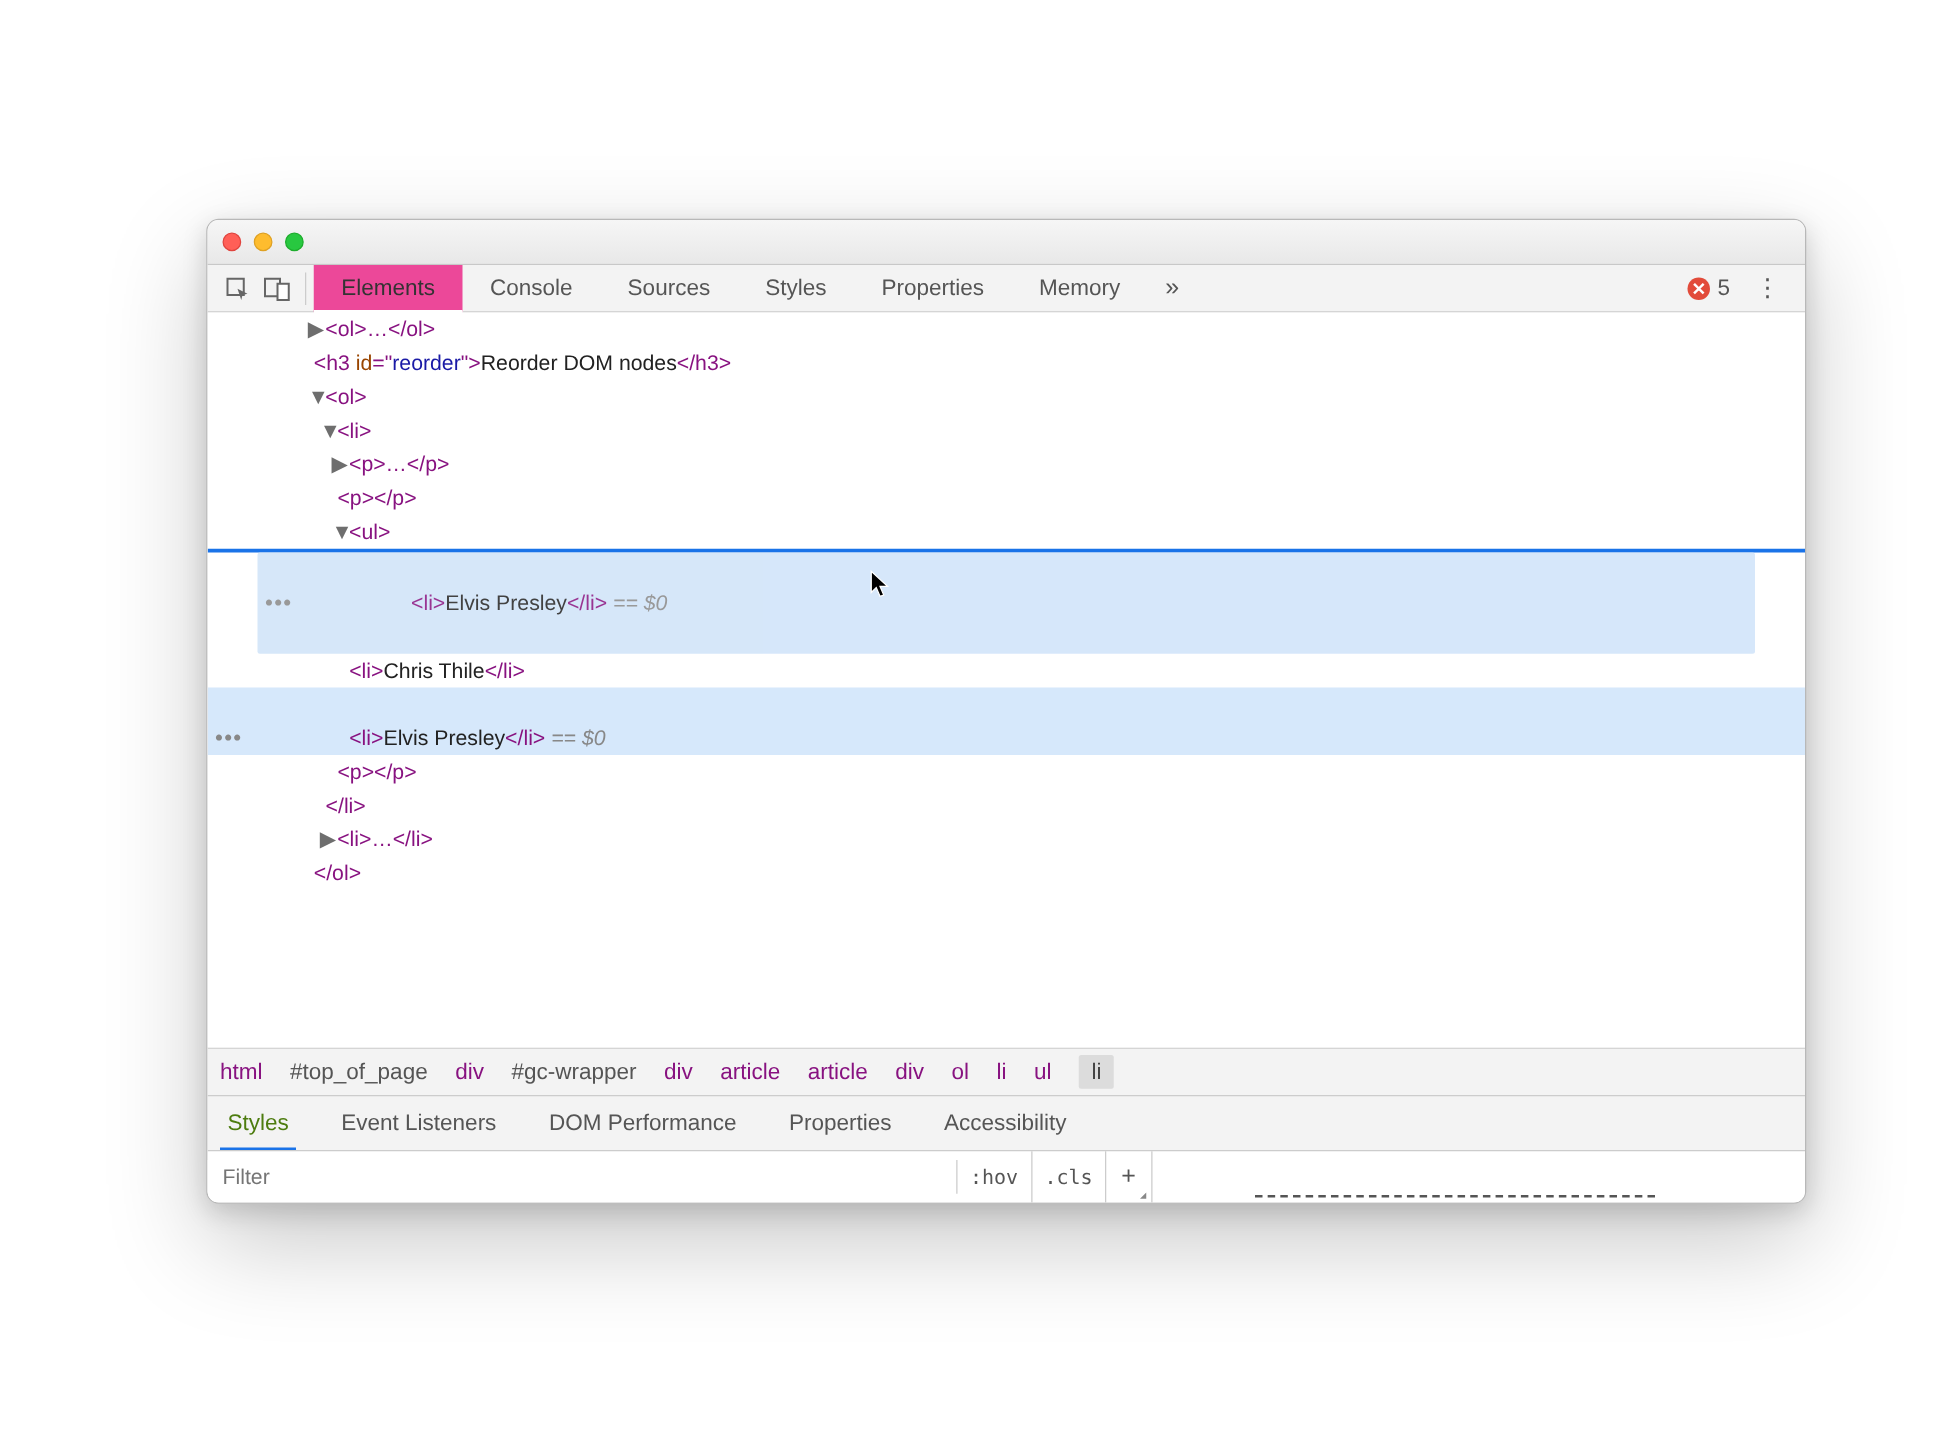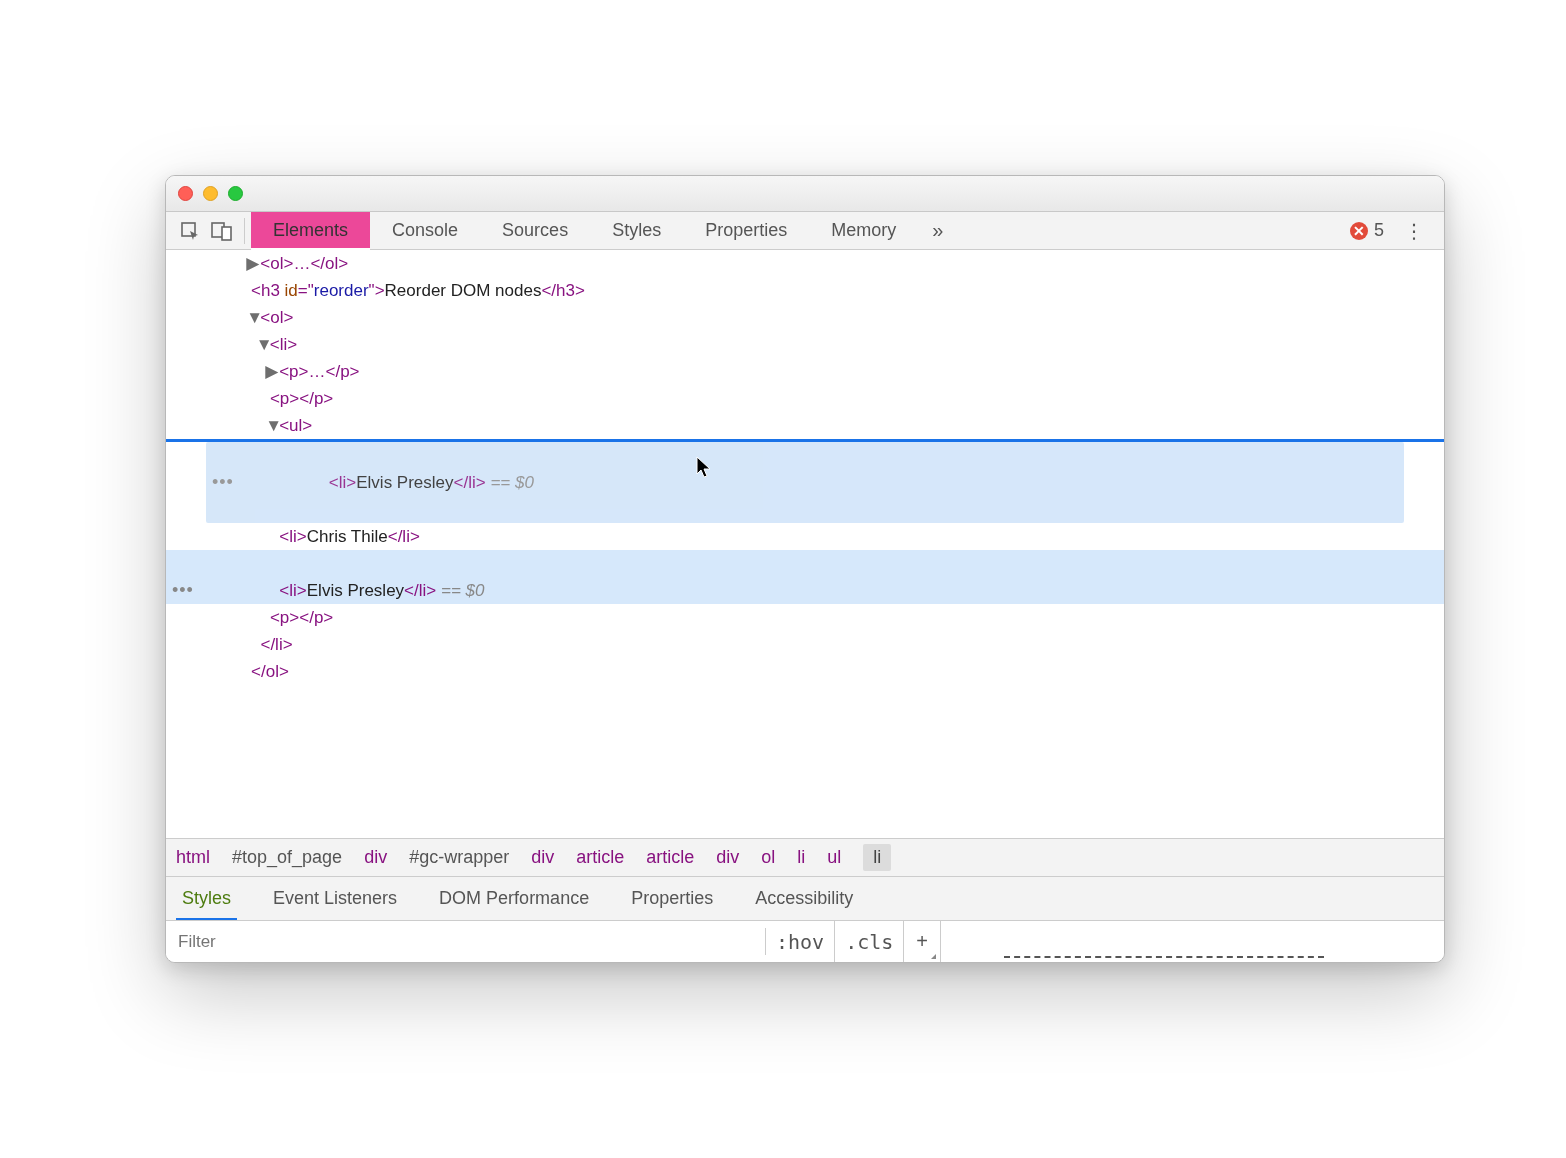--- a/index.html
+++ b/index.html
@@ -138,21 +138,21 @@
     height: 27px;
     border: none;
     border-right: 1px solid #ccc;
     padding: 0 12px;
     font-size: 17px;
     color: #888;
     font-family: inherit;
     outline: none;
     background: #fff;
   }
-  .fb-seg { padding: 0 10px; font-family: Menlo, monospace; font-size: 20px; color:#555; border-right: 1px solid #ccc; height:42px; display:flex; align-items:center; }
+  .fb-seg { padding: 0 10px; font-family: Menlo, monospace; font-size: 16px; color:#555; border-right: 1px solid #ccc; height:42px; display:flex; align-items:center; }
   .fb-plus { padding: 0 12px; font-size: 20px; color:#555; border-right:1px solid #ccc; height:42px; display:flex; align-items:center; position:relative; }
   .fb-plus::after { content:""; position:absolute; right:4px; bottom:4px; width:0; height:0; border-left:5px solid transparent; border-bottom:5px solid #888; }
   .boxmodel-hint { position:absolute; right: 120px; bottom: 2px; width: 320px; height: 4px; border-top: 2px dashed #555; }
   svg { display:block; }
 </style>
 </head>
 <body>
 
 <div class="window">
 
@@ -207,20 +207,21 @@
       <span class="dots">•••</span>                    <span class="tag">&lt;li&gt;</span><span class="text">Elvis Presley</span><span class="tag">&lt;/li&gt;</span><span class="eqdollar"> == $0</span>
     </div>
 
     <div class="dom-line">                        <span class="tag">&lt;li&gt;</span><span class="text">Chris Thile</span><span class="tag">&lt;/li&gt;</span></div>
 
     <div class="dom-line sel-row" style="position:relative;">
 <span class="dots">•••</span>                        <span class="tag">&lt;li&gt;</span><span class="text">Elvis Presley</span><span class="tag">&lt;/li&gt;</span><span class="eqdollar"> == $0</span></div>
 
     <div class="dom-line">                      <span class="tag">&lt;p&gt;&lt;/p&gt;</span></div>
     <div class="dom-line">                    <span class="tag">&lt;/li&gt;</span></div>
+    <div class="dom-line">                   <span class="tri">▶</span><span class="tag">&lt;li&gt;…&lt;/li&gt;</span></div>
     <div class="dom-line">                  <span class="tag">&lt;/ol&gt;</span></div>
 
     <svg class="cursor-img" style="left:530px; top:206px;" viewBox="0 0 18 24">
       <path d="M1 1 L1 18 L5 14 L8 21 L11 20 L8 13 L14 13 Z" fill="#000" stroke="#fff" stroke-width="1"></path>
     </svg>
   </div>
 
   <div class="crumb-bar">
     <span>html</span>
     <span class="cid">#top_of_page</span>

